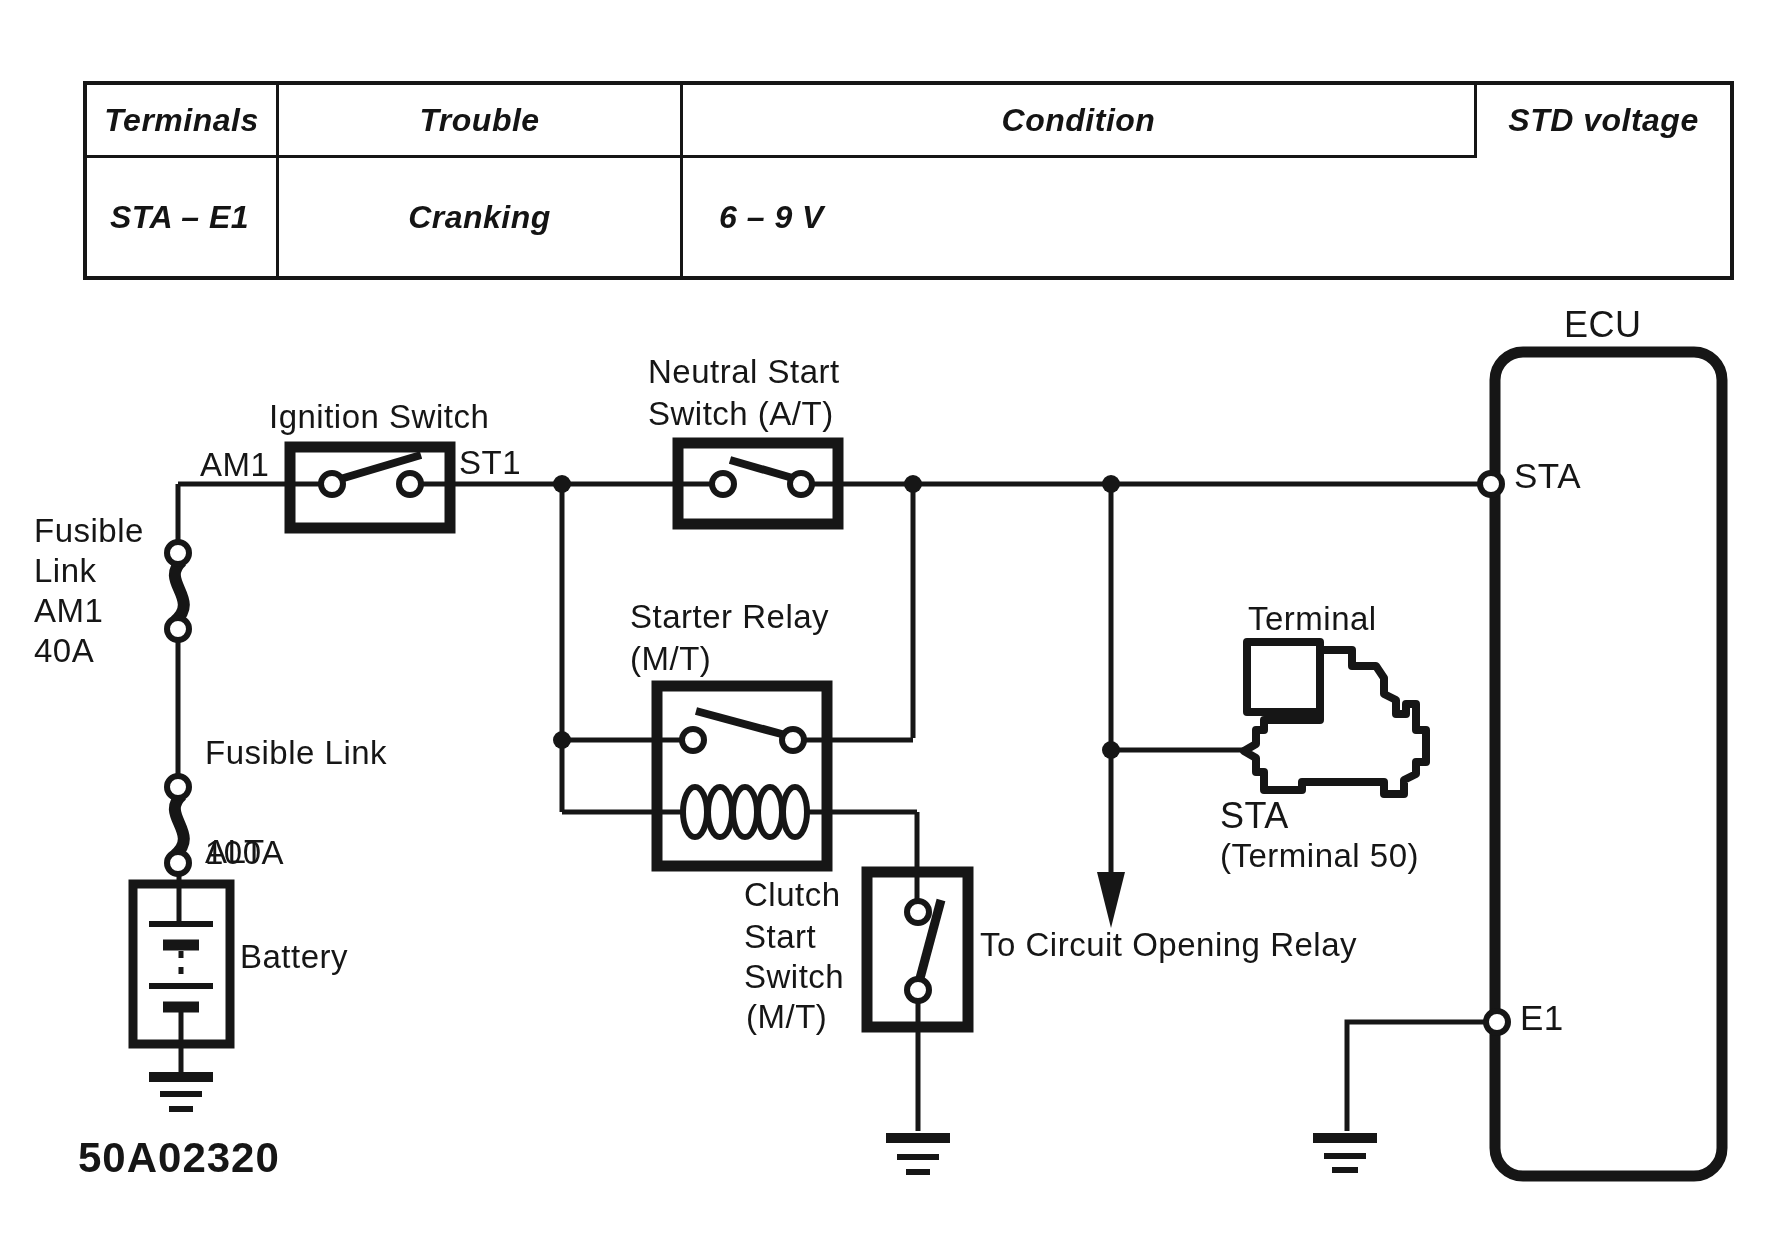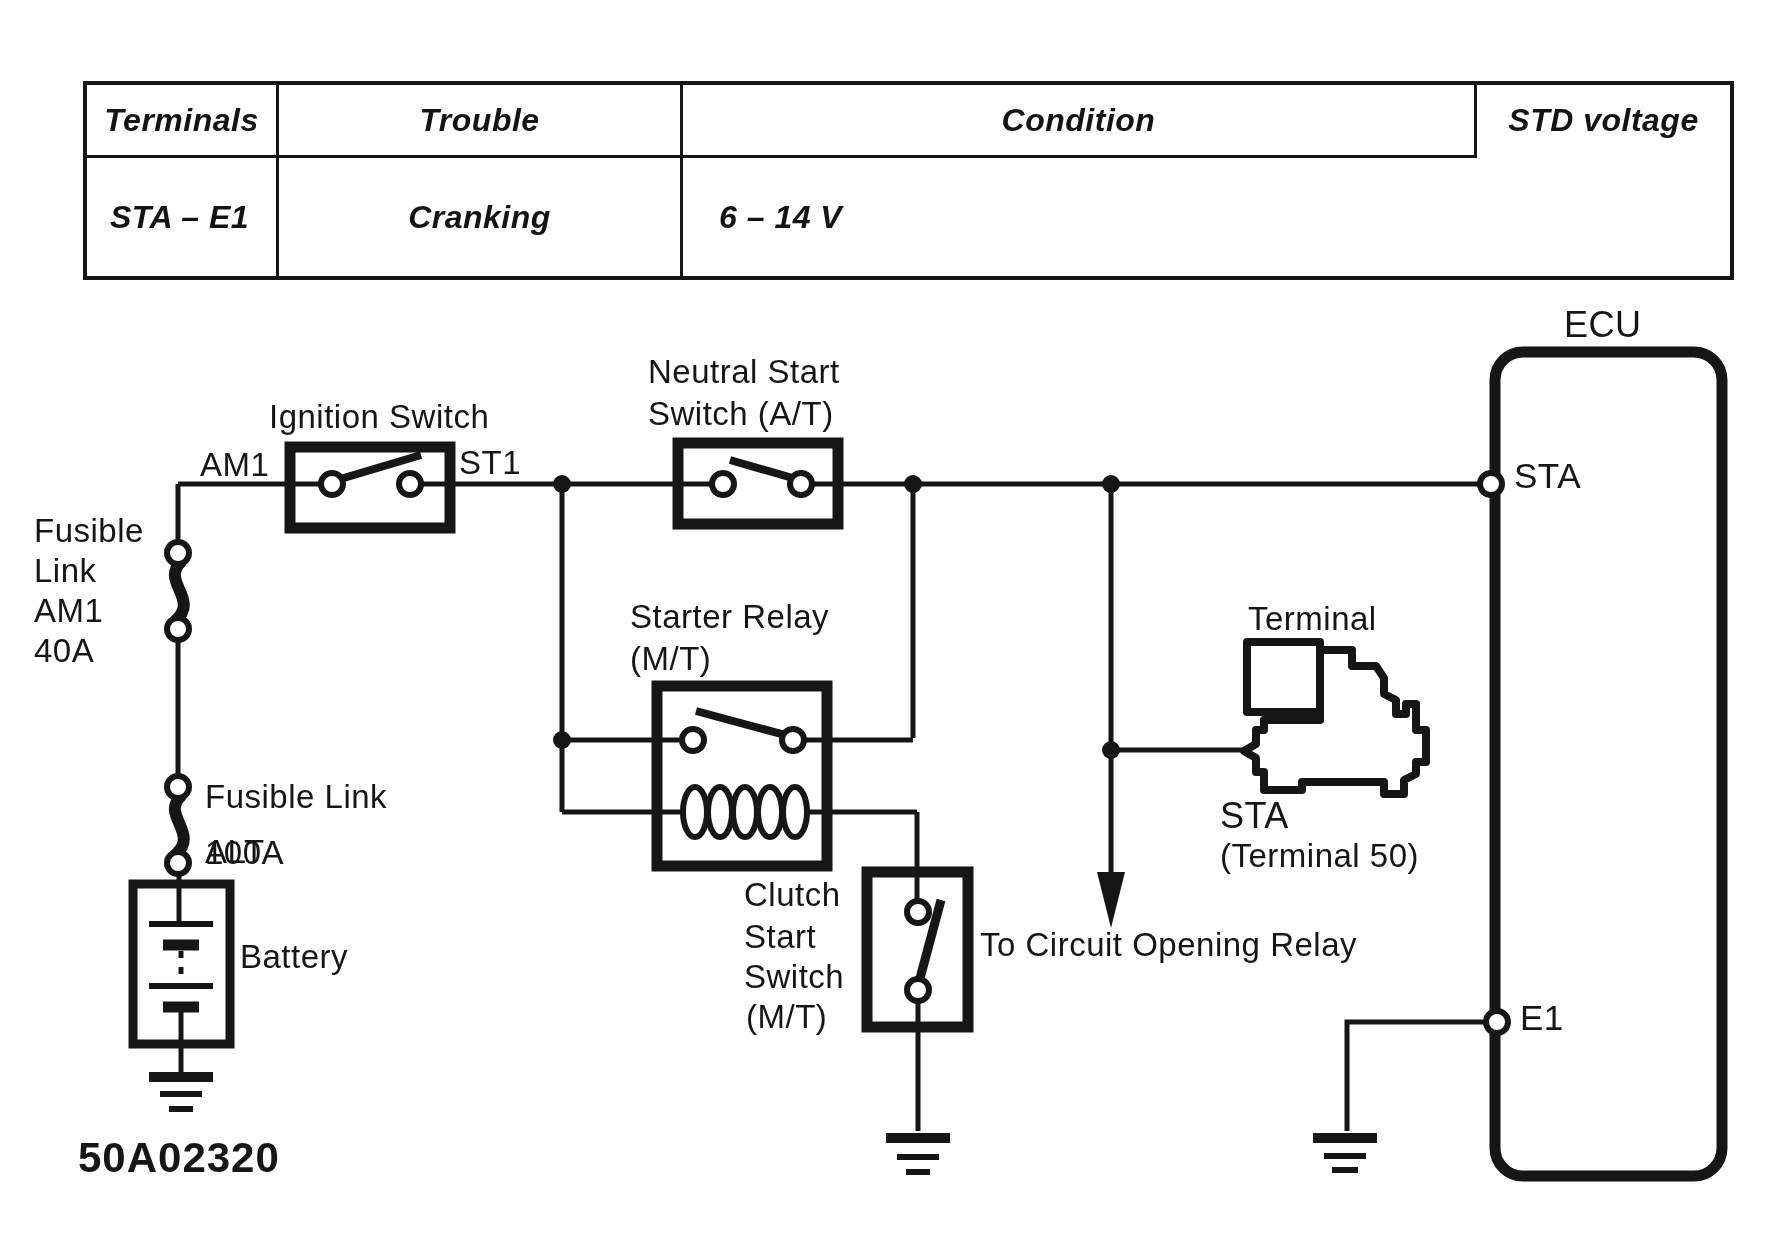--- a/index.html
+++ b/index.html
@@ -34,21 +34,21 @@
 
 <div class="page">
 
   <div class="spec-table">
     <div class="cell hdr c0">Terminals</div>
     <div class="cell hdr c1">Trouble</div>
     <div class="cell hdr c2">Condition</div>
     <div class="cell hdr c3">STD voltage</div>
     <div class="cell val c0">STA – E1</div>
     <div class="cell val c2">Cranking</div>
-    <div class="cell val c3">6 – 14 V</div>
+    <div class="cell val c3">6 – 9 V</div>
   </div>
 
   <svg class="diagram" viewBox="0 0 1771 1256">
 
     <g stroke="#161616" stroke-width="5" fill="none">
       <path d="M178,484 H321"></path>
       <path d="M178,484 V542"></path>
       <path d="M178,640 V776"></path>
       <path d="M179,874 V922"></path>
       <path d="M181,1012 V1073"></path>
@@ -170,21 +170,21 @@
       <div class="dlabel" style="left: 200px; top: 448px;">AM1</div>
       <div class="dlabel" style="left: 459px; top: 446px;">ST1</div>
       <div class="dlabel" style="left: 648px; top: 355px;">Neutral Start</div>
       <div class="dlabel" style="left: 648px; top: 397px;">Switch (A/T)</div>
       <div class="dlabel" style="left: 34px; top: 514px;">Fusible</div>
       <div class="dlabel" style="left: 34px; top: 554px;">Link</div>
       <div class="dlabel" style="left: 34px; top: 594px;">AM1</div>
       <div class="dlabel" style="left: 34px; top: 634px;">40A</div>
       <div class="dlabel" style="left: 630px; top: 600px;">Starter Relay</div>
       <div class="dlabel" style="left: 630px; top: 642px;">(M/T)</div>
-      <div class="dlabel" style="left: 205px; top: 780px; text-align: center;">Fusible Link</div>
+      <div class="dlabel" style="left: 205px; top: 736px; text-align: center;">Fusible Link</div>
       <div class="dlabel" style="left: 205px; top: 794px; margin-top: 41px;">ALT</div>
       <div class="dlabel" style="left: 205px; top: 836px;">100A</div>
       <div class="dlabel" style="left: 240px; top: 940px;">Battery</div>
       <div class="dlabel" style="left: 744px; top: 878px;">Clutch</div>
       <div class="dlabel" style="left: 744px; top: 920px;">Start</div>
       <div class="dlabel" style="left: 744px; top: 960px;">Switch</div>
       <div class="dlabel" style="left: 746px; top: 1000px;">(M/T)</div>
       <div class="dlabel" style="left: 980px; top: 928px;">To Circuit Opening Relay</div>
       <div class="dlabel" style="left: 1248px; top: 602px;">Terminal</div>
       <div class="dlabel" style="left: 1220px; top: 797px; font-size: 36px;">STA</div>

